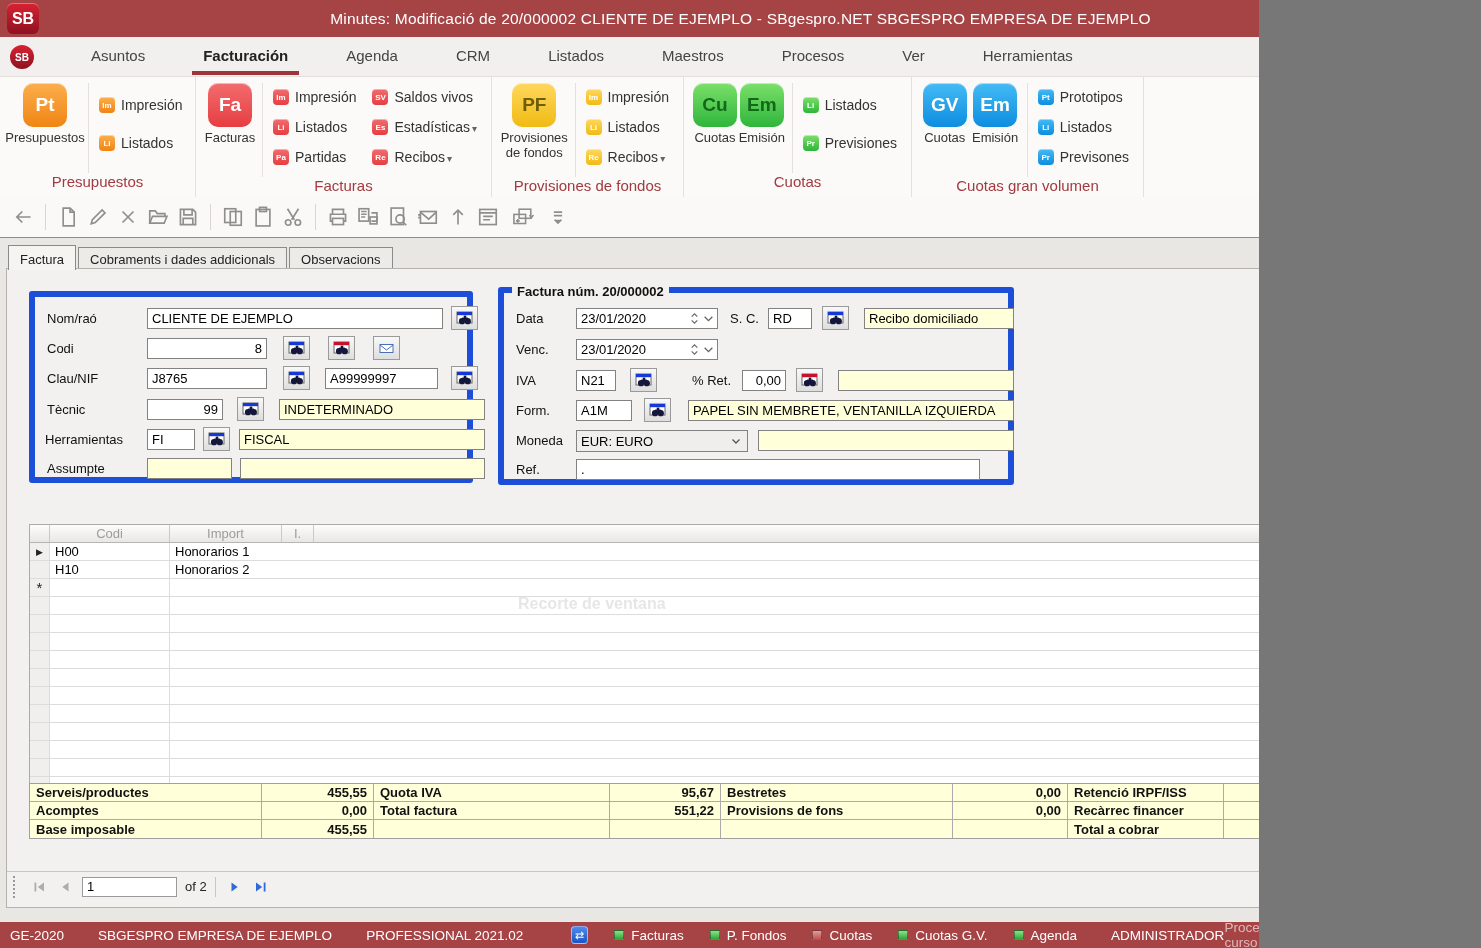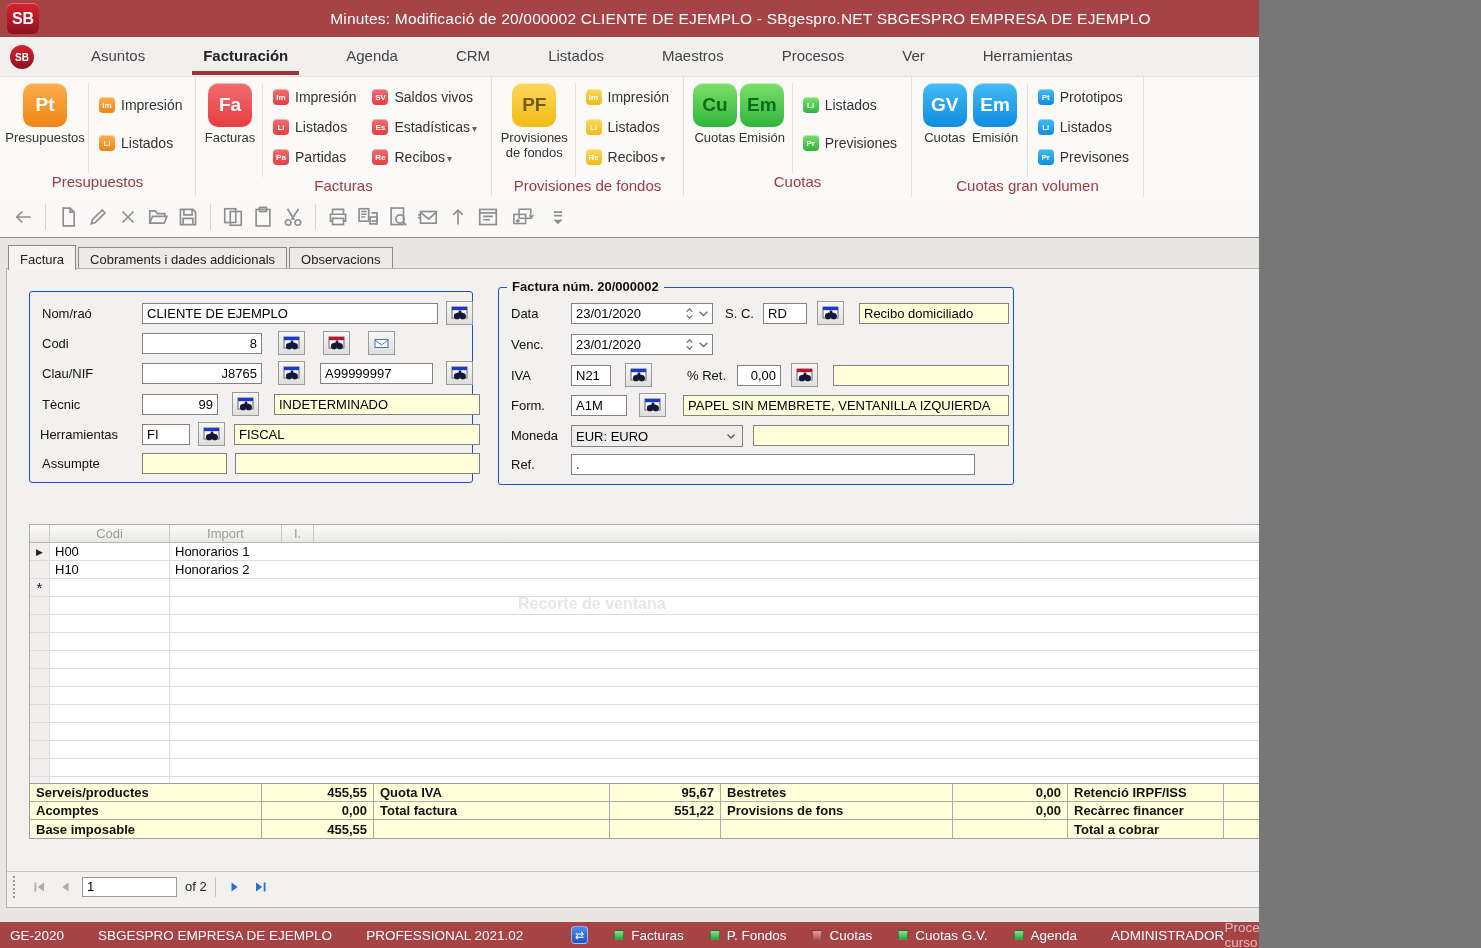--- a/index.html
+++ b/index.html
@@ -73,21 +73,21 @@
 
   
   #workspace { position:absolute; left:0; top:238px; width:1481px; height:684px; background:#E9E7E4; }
   #tabstrip { position:absolute; left:8px; top:7px; display:flex; }
   .tab { border:1px solid #8a8a8a; border-bottom:none; background:#EDEBE8; font-size:13px; color:#222;
          padding:4px 11px 3px 11px; margin-right:2px; position:relative; top:2px; }
   .tab.active { background:#F5F4F1; top:0; padding-top:6px; z-index:2; }
   #panel { position:absolute; left:6px; top:30px; width:1469px; height:640px; background:#F2F1EF;
            border:1px solid #B5B2AE; }
 
-  .groupbox { position:absolute; border:1px solid #1d4ed8; border-radius:3px; }
+  .groupbox { position:absolute; border:6px solid #1d4ed8; border-radius:3px; }
   .gb-legend { position:absolute; top:-9px; left:8px; background:#F2F1EF; padding:0 5px; font-size:13px; font-weight:bold; color:#111; }
   .lbl { position:absolute; font-size:13px; color:#111; white-space:nowrap; }
   .field { position:absolute; height:21px; line-height:19px; background:#fff; border:1px solid #828282;
            font-size:13px; padding:0 4px; white-space:nowrap; overflow:hidden; }
   .field.yellow { background:#FFFFD9; }
   .field.num { text-align:right; }
   .btn-look { position:absolute; width:27px; height:24px; background:linear-gradient(#F8F8F8,#DEDEDE);
               border:1px solid #9A9A9A; display:flex; align-items:center; justify-content:center; }
   .btn-look svg { width:17px; height:15px; }
   .datefield { position:absolute; height:21px; background:#fff; border:1px solid #828282; display:flex;
@@ -526,21 +526,21 @@
             </svg>
         </div>
         <div class="btn-look" style="left:338px; top:39px;">
           <svg viewBox="0 0 17 15">
               <rect x="2" y="3.5" width="13" height="8" fill="#fff" stroke="#4A6FB5"></rect>
               <path d="M2 4l6.5 5L15 4" stroke="#4A6FB5" fill="none"></path>
             </svg>
         </div>
 
         <span class="lbl" style="left:12px; top:74px;">Clau/NIF</span>
-        <div class="field" style="left:112px; top:71px; width:120px;text-align:right;">J8765</div>
+        <div class="field" style="left:112px; top:71px; width:120px;">J8765</div>
         <div class="btn-look" style="left:248px; top:69px;">
           <svg viewBox="0 0 17 15">
               <rect x="1" y="1" width="15" height="11" fill="#fff" stroke="#666"></rect>
               <rect x="1" y="1" width="15" height="3.2" fill="#1538D6"></rect>
               <g fill="#14173A">
                 <circle cx="6" cy="10.2" r="3.1"></circle>
                 <circle cx="11.8" cy="10.2" r="3.1"></circle>
                 <rect x="6" y="6.6" width="6" height="3"></rect>
                 <rect x="7.7" y="4.6" width="2.6" height="3"></rect>
               </g>

